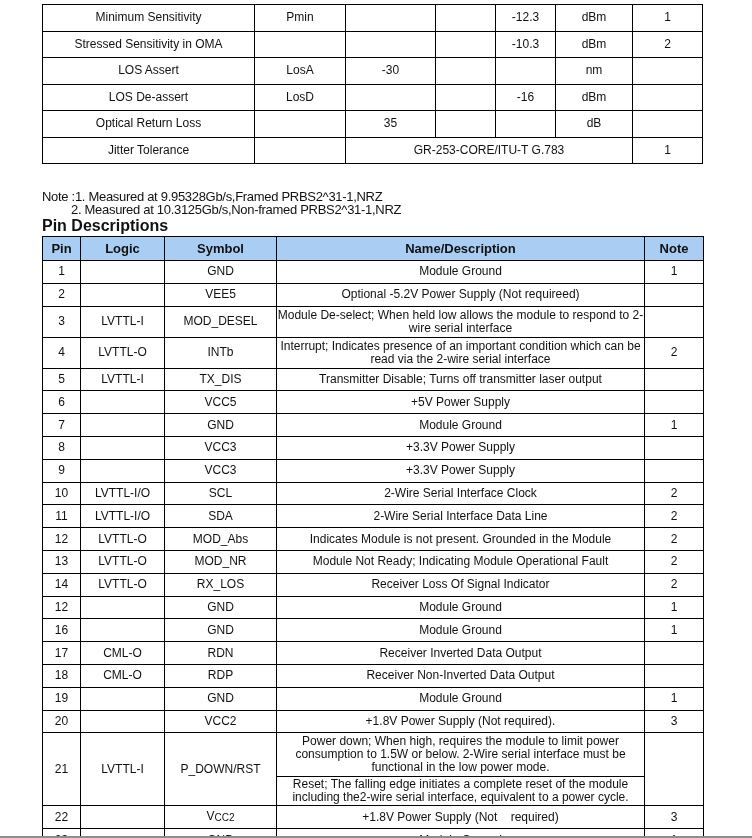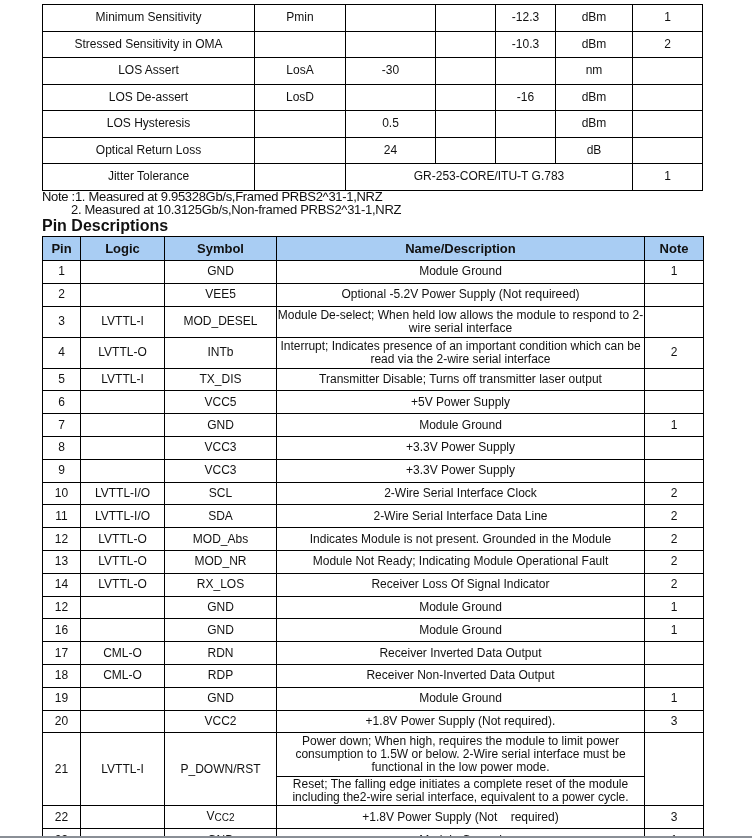--- a/index.html
+++ b/index.html
@@ -64,32 +64,23 @@
       <tr>
         <td>LOS De-assert</td>
         <td>LosD</td>
         <td></td>
         <td></td>
         <td>-16</td>
         <td>dBm</td>
         <td></td>
       </tr>
       <tr>
-        <td>LOS Hysteresis</td>
-        <td></td>
-        <td>0.5</td>
-        <td></td>
-        <td></td>
-        <td>dBm</td>
-        <td></td>
-      </tr>
-      <tr>
         <td>Optical Return Loss</td>
         <td></td>
-        <td>24</td>
+        <td>35</td>
         <td></td>
         <td></td>
         <td>dB</td>
         <td></td>
       </tr>
       <tr>
         <td>Jitter Tolerance</td>
         <td></td>
         <td colspan="4">GR-253-CORE/ITU-T G.783</td>
         <td>1</td>

